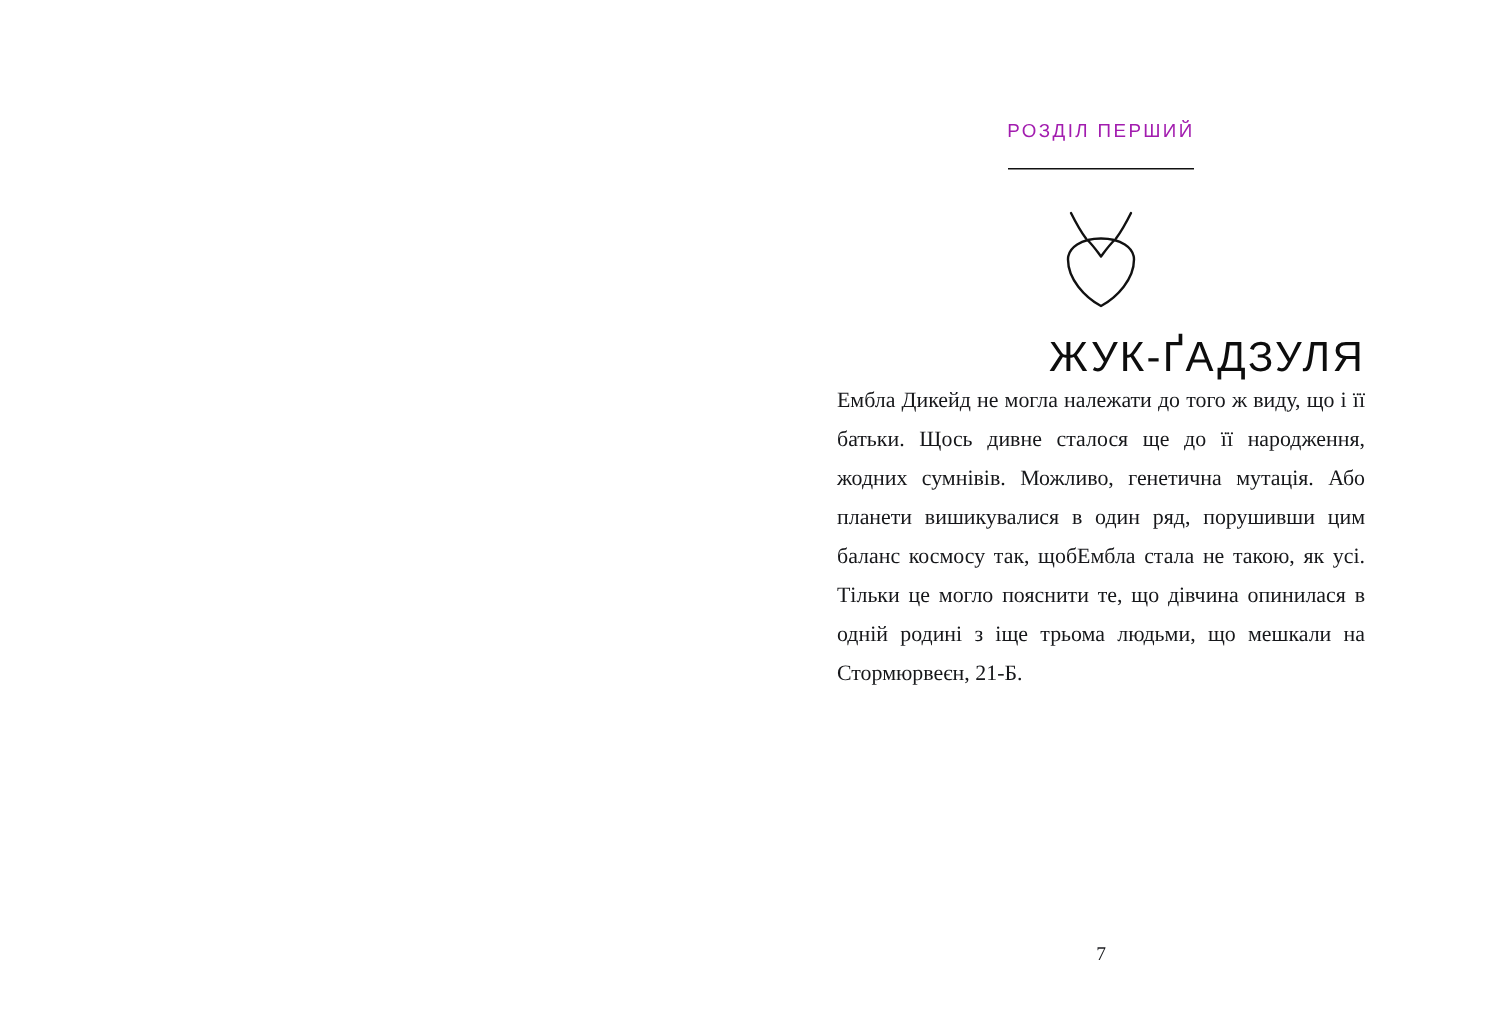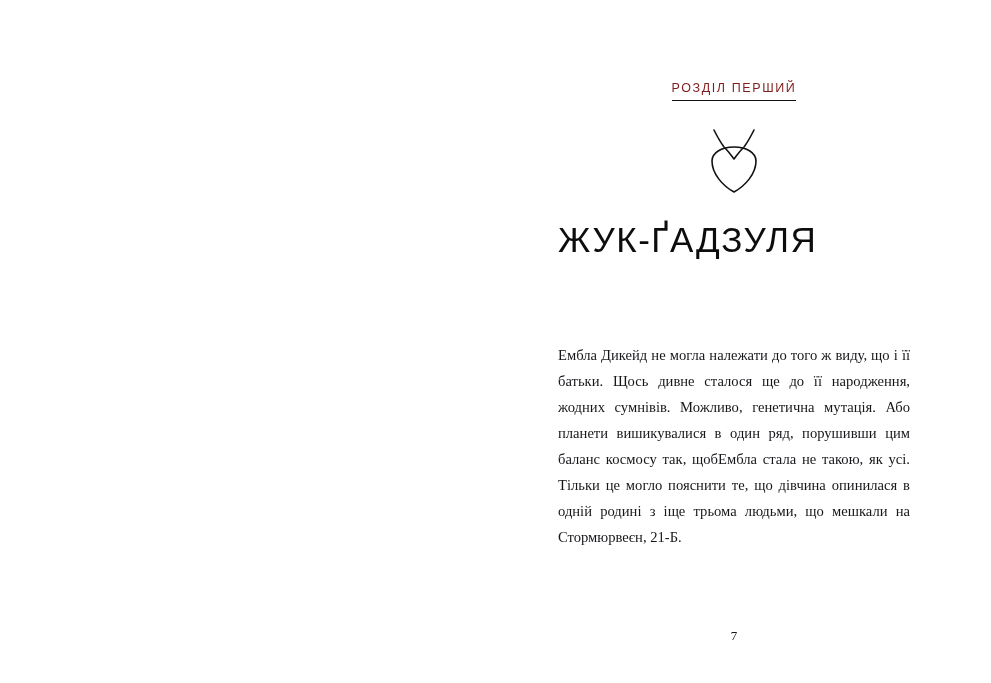--- a/index.html
+++ b/index.html
@@ -30,42 +30,41 @@
   }
   .chapter-label-wrap {
     margin-top: 78px;
     text-align: center;
   }
   .chapter-label {
     display: inline-block;
     font-family: "Liberation Sans", sans-serif;
     font-size: 12.5px;
     letter-spacing: 1.6px;
-    color: #7f1d1d;
-    padding-bottom: 5px;
+    color: #a21caf;
+    padding-bottom: 18px;
     border-bottom: 1px solid #111111;
     white-space: nowrap;
   }
   .emblem {
     margin-top: 25px;
     text-align: center;
     line-height: 0;
   }
   .chapter-title {
-    margin-top: 26px;
-    text-align: left;
+    margin-top: 16px;
+    text-align: right;
     font-family: "Liberation Sans", sans-serif;
-    font-size: 35px;
+    font-size: 28px;
     font-weight: 400;
     letter-spacing: 1.5px;
     color: #0d0d0d;
     white-space: nowrap;
   }
   .body-text {
-    margin-top: 82px;
     font-family: "Liberation Serif", serif;
     font-size: 14.6px;
     line-height: 26px;
     text-align: justify;
     color: #16171a;
     hyphens: manual;
   }
   .body-text p {
     margin: 0;
   }

